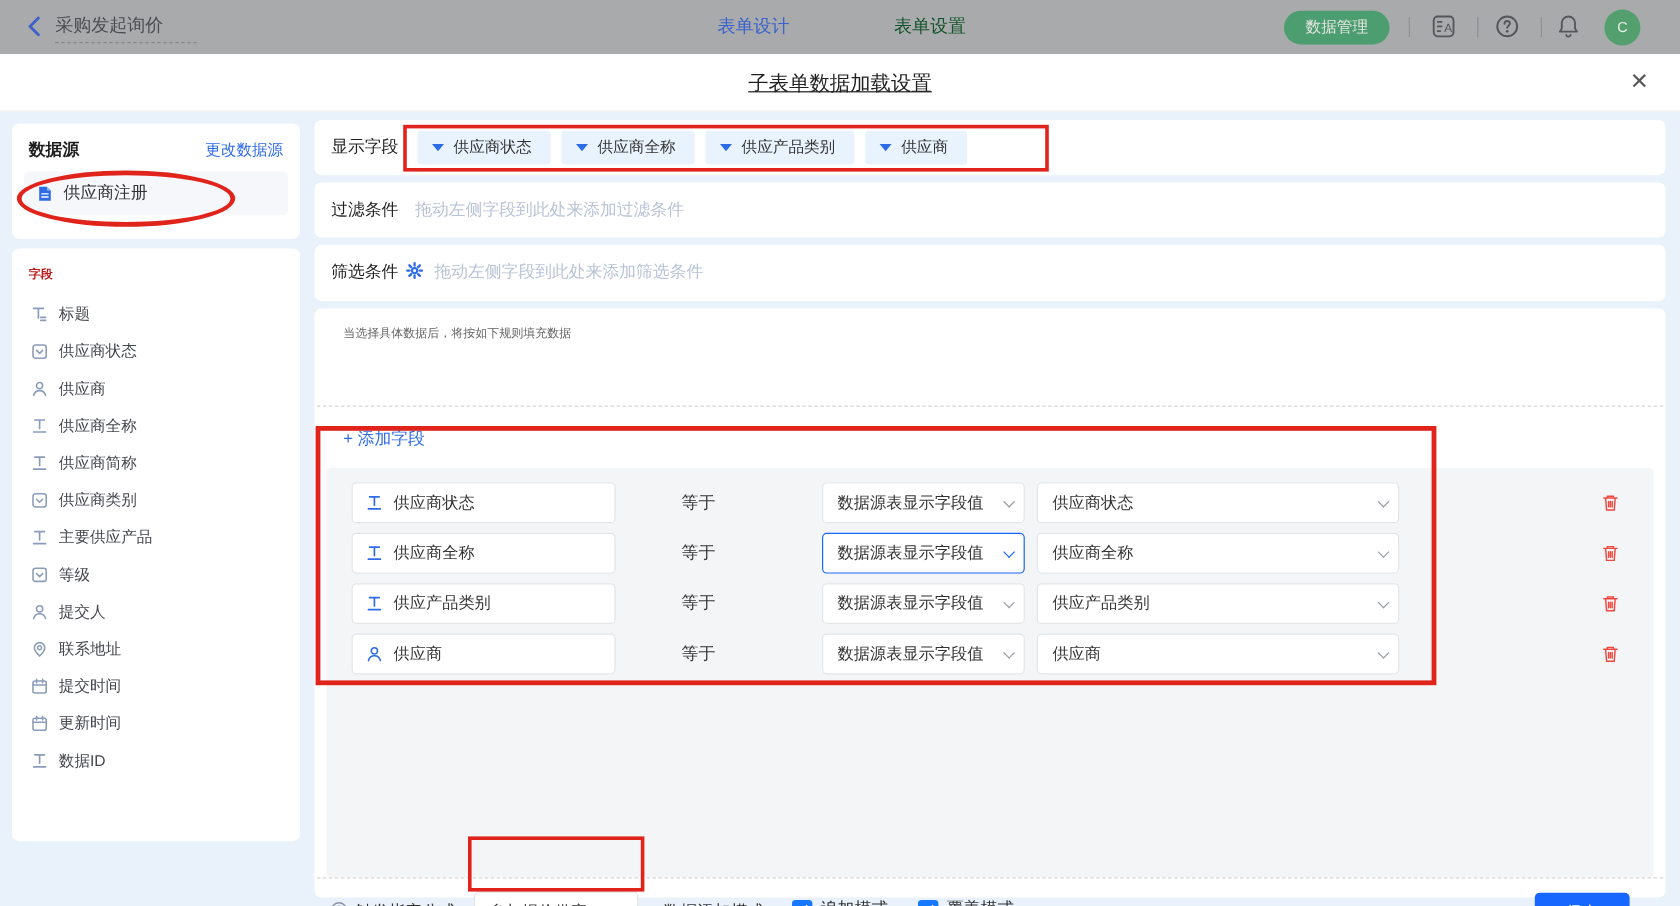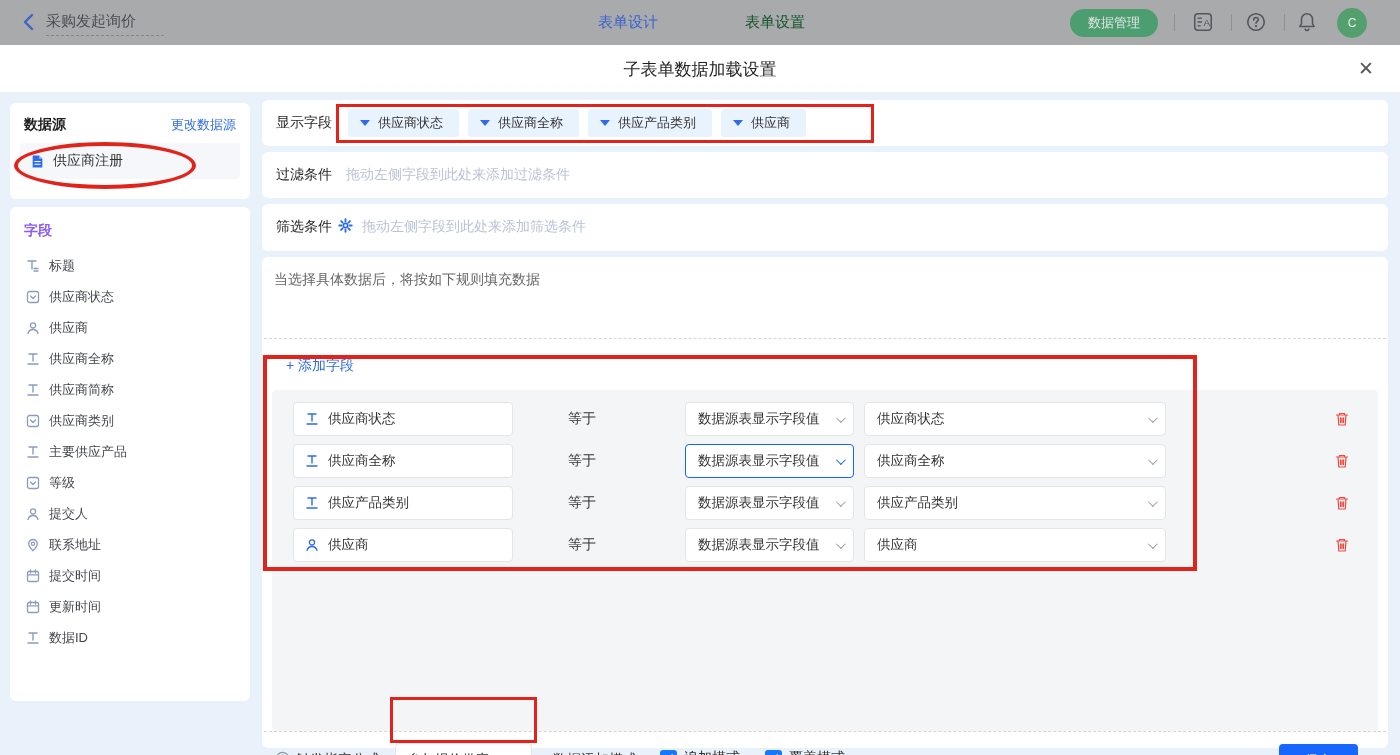--- a/index.html
+++ b/index.html
@@ -23,35 +23,35 @@
   .tb-ic { position:absolute; top:11px; width:22px; height:22px; color:#55565a; cursor:pointer; }
   .tb-avatar { position:absolute; left:1337px; top:8px; width:30px; height:30px; border-radius:50%;
     background:#53a06e; color:#e9efe9; font-size:12px; display:flex; align-items:center;
     justify-content:center; cursor:pointer; }
 
   
   .modal { position:absolute; top:45px; left:0; width:1400px; height:710px; background:#e9f1fb; }
   .modal-head { position:absolute; top:0; left:0; width:1400px; height:48px; background:#fff;
     border-bottom:1px solid #f0f0f0; }
   .modal-title { position:absolute; top:13px; left:0; width:100%; text-align:center;
-    font-size:17px; color:#1f1f1f; font-weight:500; }
+    font-size:17px; color:#1f1f1f; font-weight:500;text-decoration:underline; }
   .modal-close { position:absolute; top:12px; right:26px; font-size:19px; color:#595959; cursor:pointer; }
 
   .card { position:absolute; background:#fff; border-radius:6px; }
 
   
   .sb-ds { left:10px; top:58px; width:240px; height:96px; }
   .sb-ds-head { display:flex; justify-content:space-between; align-items:center; padding:13px 14px 9px 14px; }
   .sb-ds-title { font-size:14px; font-weight:bold; color:#1f1f1f; }
   .sb-ds-link { font-size:13px; color:#2e6be6; cursor:pointer; }
   .sb-ds-row { margin:0 10px; height:36px; background:#f5f7fa; border-radius:4px;
     display:flex; align-items:center; padding-left:10px; gap:8px; font-size:14px; color:#333; cursor:pointer; }
 
   .sb-fields { left:10px; top:162px; width:240px; height:494px; }
-  .sb-f-title { font-size:14px; font-weight:bold; color:#8b5cf6; padding:15px 20px 10px 14px; }
+  .sb-f-title { font-size:10px; font-weight:bold; color:#b91c1c; padding:15px 20px 10px 14px; }
   .field-item { height:31px; display:flex; align-items:center; gap:9px; padding-left:16px;
     font-size:13px; color:#43464d; cursor:grab; }
   .field-item svg { width:14px; height:14px; color:#8b9cba; flex:none; }
 
   
   .m-display { left:262px; top:55px; width:1126px; height:46px; }
   .m-filter  { left:262px; top:107px; width:1126px; height:46px; }
   .m-screen  { left:262px; top:159px; width:1126px; height:47px; }
   .m-big     { left:262px; top:212px; width:1126px; height:491px; }
 
@@ -59,21 +59,21 @@
   .placeholder { position:absolute; left:84px; top:14px; font-size:14px; color:#b9c3d6; }
   .gear { position:absolute; left:76px; top:14px; width:15px; height:15px; color:#2e6be6; }
   .m-screen .placeholder { left:100px; }
 
   .tags { position:absolute; left:86px; top:9px; display:flex; gap:9px; }
   .tag { height:28px; background:#e9f3fe; border-radius:3px; display:flex; align-items:center;
     gap:8px; padding:0 16px 0 12px; font-size:13px; color:#333; cursor:pointer; }
   .tri { width:0; height:0; border-left:5px solid transparent; border-right:5px solid transparent;
     border-top:6px solid #2e6be6; }
 
-  .hint { position:absolute; left:12px; top:14px; font-size:14px; color:#666; }
+  .hint { position:absolute; left:24px; top:14px; font-size:10px; color:#666; }
   .dash1 { position:absolute; left:2px; top:81px; width:1122px; border-top:1px dashed #d6d6d6; }
   .addfield { position:absolute; left:24px; top:100px; font-size:14px; color:#2e6be6; cursor:pointer; }
   .rules-panel { position:absolute; left:10px; top:133px; width:1106px; height:341px;
     background:#f4f5f6; border-radius:4px; padding-top:12px; }
   .rule-row { position:relative; height:34px; margin:0 0 8px 21px; display:flex; align-items:center; }
   .fbox { width:220px; height:34px; background:#fff; border:1px solid #e3e5e8; border-radius:4px;
     display:flex; align-items:center; gap:9px; padding-left:11px; font-size:13.5px; color:#333; }
   .fbox svg { width:14px; height:14px; color:#2e6be6; flex:none; }
   .eq { width:86px; margin-left:55px; font-size:14px; color:#333; }
   .sel { height:34px; background:#fff; border:1px solid #e3e5e8; border-radius:4px;

